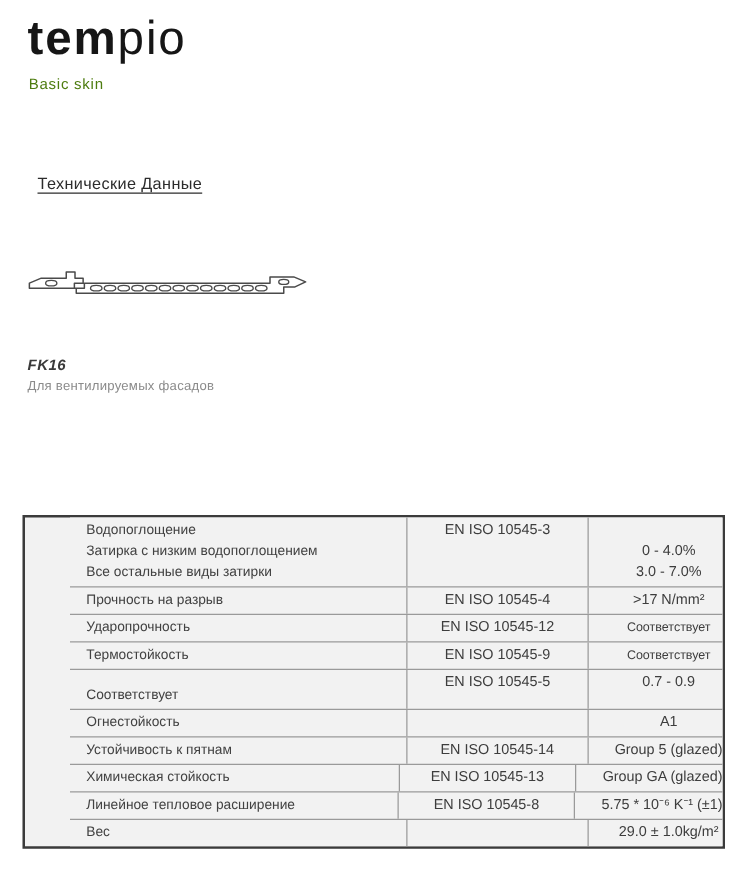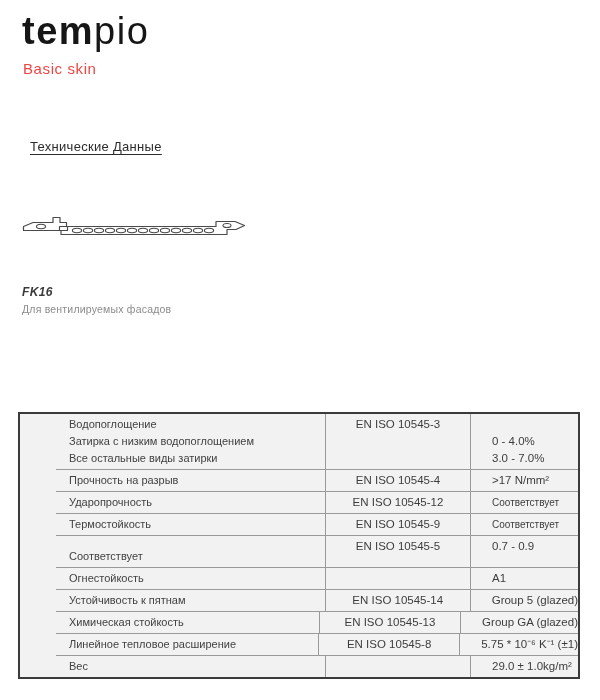--- a/index.html
+++ b/index.html
@@ -4,42 +4,42 @@
 <style>
   html,body{margin:0;padding:0;background:#ffffff;}
   .page{
     position:relative;width:600px;height:700px;background:#ffffff;overflow:hidden;
     font-family:"Liberation Sans", sans-serif;color:#3d3d3d;
   }
   
   .logo{position:absolute;left:22px;top:8px;font-size:38px;line-height:46px;color:#161616;letter-spacing:1.5px;white-space:nowrap;}
   .logo .bold{font-weight:800;}
   .logo .light{font-weight:400;}
-  .product-name{position:absolute;left:23px;top:60px;font-size:15px;letter-spacing:0.6px;color:#ef4444;}
+  .product-name{position:absolute;left:23px;top:60px;font-size:12px;letter-spacing:0.6px;color:#4d7c0f;}
   .section-title{
     position:absolute;left:30px;top:139px;font-size:13px;letter-spacing:0.3px;color:#2c2c2c;
     text-decoration:underline;text-underline-offset:3px;
   }
   
   .drawing{position:absolute;left:20px;top:213px;width:230px;height:30px;}
   
   .code{position:absolute;left:22px;top:285px;font-size:12px;font-weight:600;letter-spacing:0.4px;color:#3a3a3a;font-style:italic;}
   .code-desc{position:absolute;left:22px;top:303px;font-size:10.5px;color:#8b8b8b;letter-spacing:0.2px;}
   
   .props-table{
     position:absolute;left:18px;top:412px;width:562px;
     border:2px solid #3b3b3b;background:#f2f2f2;box-sizing:border-box;padding-left:36px;
   }
   .row{display:flex;border-top:1px solid #9a9a9a;background:#f2f2f2;}
   .row:first-child{border-top:none;}
   .cell{display:flex;flex-direction:column;justify-content:center;padding:2px 0;box-sizing:border-box;}
   .multi .cell{justify-content:flex-start;}
   .cell.label{width:270px;padding-left:13px;border-right:1px solid #9a9a9a;}
   .cell.standard{width:145px;text-align:center;border-right:1px solid #9a9a9a;}
-  .cell.value{flex:1;text-align:left;padding-left:21px;}
+  .cell.value{flex:1;text-align:center;padding-left:21px;}
   .cell-line{height:17px;line-height:17px;font-size:11.5px;color:#3d3d3d;white-space:nowrap;}
   .cell.label .cell-line{font-size:11px;color:#424242;}
   .cell-line.small{font-size:10px;}
   .cell-line:empty{height:10px;}
 </style>
 </head>
 <body>
 
 <div class="page">
 

